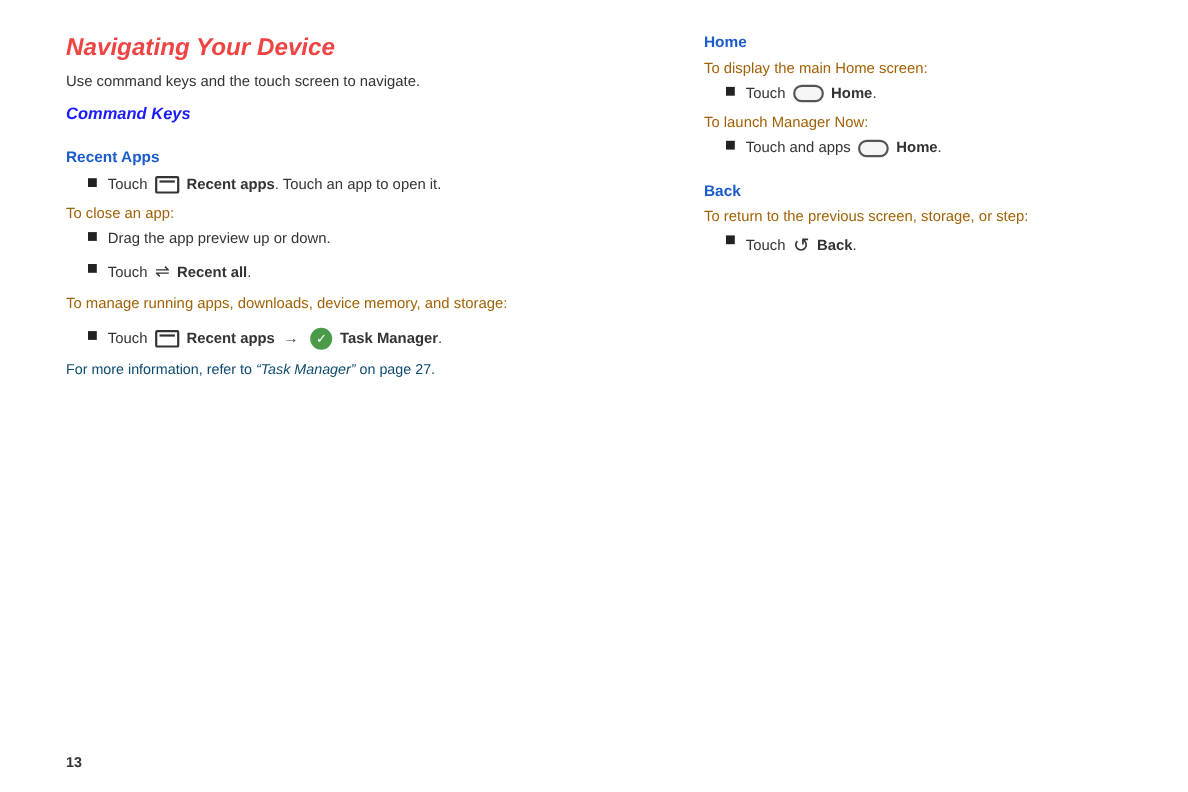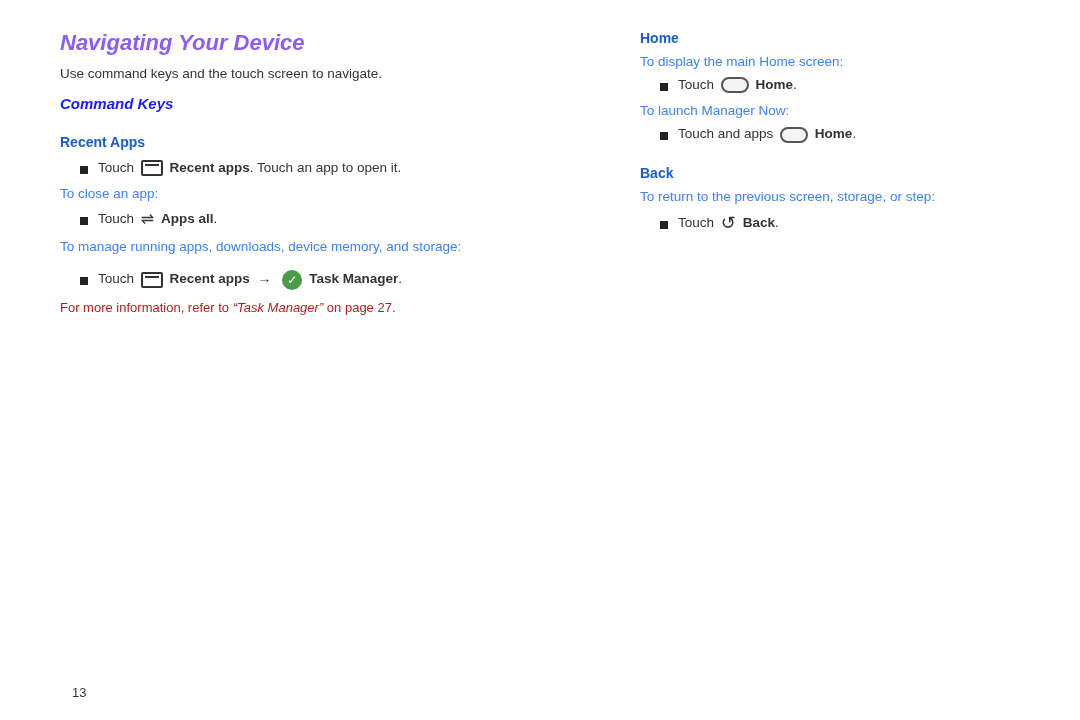--- a/index.html
+++ b/index.html
@@ -36,21 +36,21 @@
 
     .right-column {
       flex: 1;
       max-width: 400px;
       padding-left: 40px;
     }
 
     h1.page-title {
       font-size: 22px;
       font-weight: bold;
-      color: #8b5cf6;
+      color: #ef4444;
       font-style: italic;
       margin-bottom: 10px;
     }
 
     .intro-text {
       font-size: 13.5px;
       color: #333;
       margin-bottom: 14px;
     }
 
@@ -64,27 +64,27 @@
 
     h3.sub-heading {
       font-size: 14px;
       font-weight: bold;
       color: #1a5ccc;
       margin-bottom: 8px;
     }
 
     .paragraph {
       font-size: 13.5px;
-      color: #3b82f6;
+      color: #a16207;
       margin-bottom: 6px;
     }
 
     .bullet-item {
       display: flex;
-      align-items: center;
+      align-items: flex-start;
       margin-left: 20px;
       margin-bottom: 8px;
       font-size: 13.5px;
       color: #333;
     }
 
     .bullet-square {
       display: inline-block;
       width: 8px;
       height: 8px;
@@ -171,36 +171,37 @@
     .arrow {
       display: inline-block;
       margin: 0 4px;
       font-size: 14px;
       color: #333;
     }
 
     .page-number {
       position: absolute;
       bottom: 20px;
-      left: 72px;
+      left: 60px;
       font-size: 13px;
       color: #333;
+      font-weight: bold;
     }
 
     .section-gap {
       margin-bottom: 14px;
     }
 
     .right-section {
       margin-bottom: 20px;
     }
 
     .note-text {
       font-size: 13px;
-      color: #b91c1c;
+      color: #0c4a6e;
       margin-top: 10px;
     }
 
     .italic-link {
       font-style: italic;
     }
   </style>
 </head>
 <body>
 
@@ -226,28 +227,32 @@
           <span>Touch</span>
           <span class="icon-recent-apps"></span>
           <strong>Recent apps</strong><span>. Touch an app to open it.</span>
         </span>
       </div>
 
       <p class="paragraph">
         <span>To close an app:</span>
       </p>
 
+      <div class="bullet-item">
+        <span class="bullet-square"></span>
+        <span class="bullet-text">Drag the app preview up or down.</span>
+      </div>
 
 
       <div class="bullet-item">
         <span class="bullet-square"></span>
         <span class="bullet-text">
           <span>Touch</span>
           <span class="icon-close-all">⇌</span>
-          <strong>Apps all</strong><span>.</span>
+          <strong>Recent all</strong><span>.</span>
         </span>
       </div>
 
       <p class="paragraph section-gap">
         <span>To manage running apps, downloads, device memory, and storage:</span>
       </p>
 
       <div class="bullet-item">
         <span class="bullet-square"></span>
         <span class="bullet-text">

